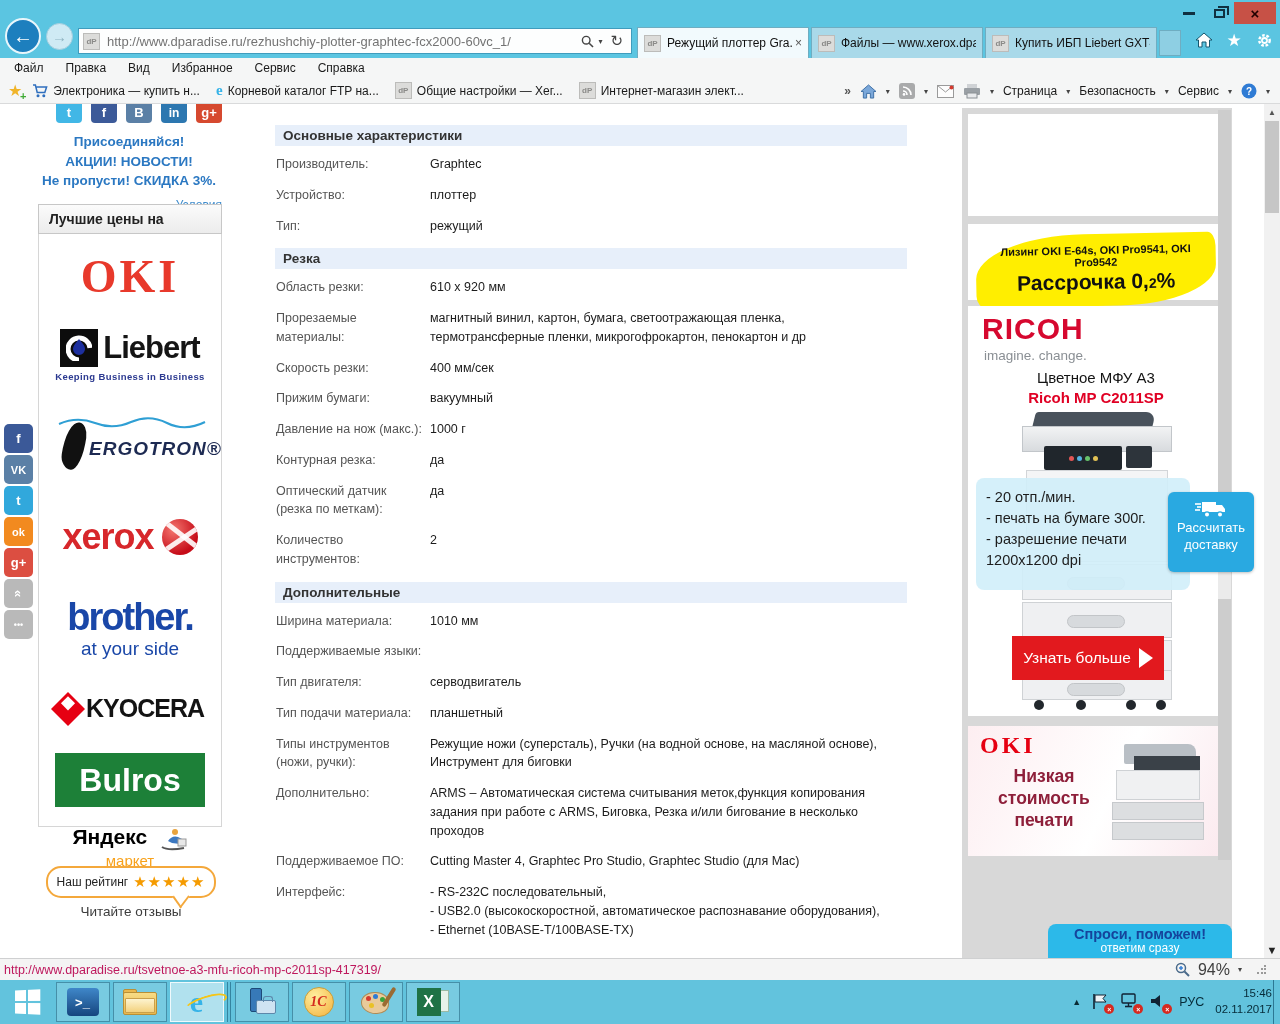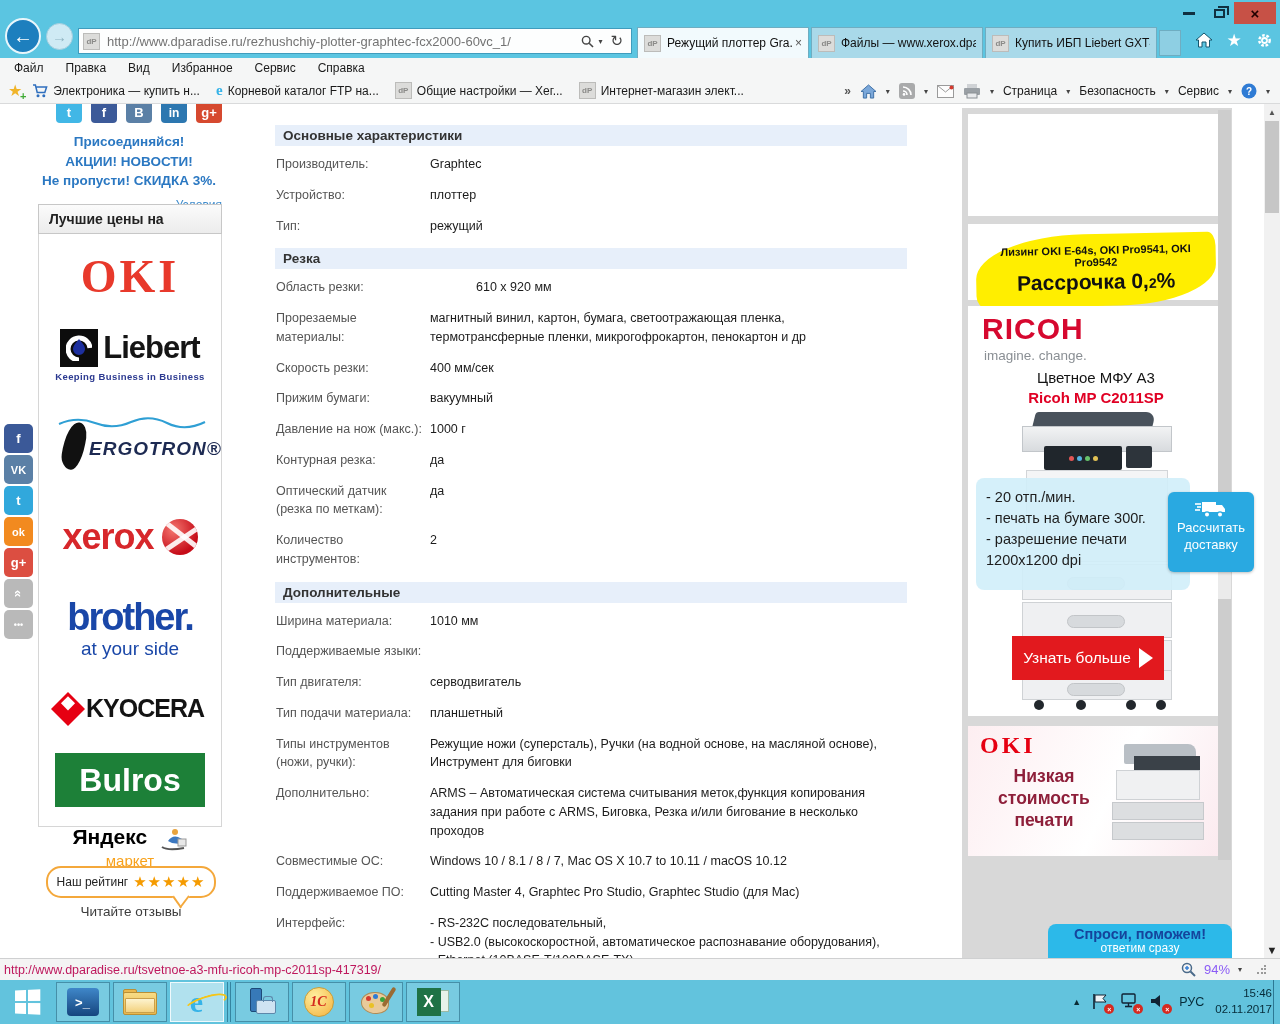--- a/index.html
+++ b/index.html
@@ -142,21 +142,21 @@
   
   #scrollbar { left:1264px; top:0; width:16px; height:854px; background:#f1f1f1; }
   .sb-arrow { width:16px; height:17px; display:flex; align-items:center; justify-content:center; color:#555; font-size:8px; }
   #sb-thumb { position:absolute; left:1px; top:17px; width:14px; height:92px; background:#c6c6c6; }
   #sb-down { position:absolute; bottom:0; color:#222; font-size:11px; font-weight:bold; }
 
   
   #statusbar { left:0; top:958px; width:1280px; height:22px; background:#f4f4f4; border-top:1px solid #cfd0d1; display:flex; align-items:center; }
   #status-link { font-size:12.5px; color:#be185d; padding-left:4px; flex:1; white-space:nowrap; }
   .status-right { display:flex; align-items:center; gap:8px; padding-right:14px; }
-  #zoom-level { font-size:13px; color:#8b5cf6; }
+  #zoom-level { font-size:16px; color:#404040; }
   .grip { width:10px; height:10px; margin-left:6px; background:
      radial-gradient(circle at 2px 8px,#9a9a9a 1px,transparent 1.4px),
      radial-gradient(circle at 6px 8px,#9a9a9a 1px,transparent 1.4px),
      radial-gradient(circle at 6px 4px,#9a9a9a 1px,transparent 1.4px),
      radial-gradient(circle at 9px 8px,#9a9a9a 1px,transparent 1.4px),
      radial-gradient(circle at 9px 4px,#9a9a9a 1px,transparent 1.4px),
      radial-gradient(circle at 9px 1px,#9a9a9a 1px,transparent 1.4px); }
 
   
   #taskbar { left:0; top:980px; width:1280px; height:44px; background:#62c3dd; display:flex; align-items:center; }
@@ -430,21 +430,21 @@
 
   <div class="spec-row">
     <div class="spec-label"><span>Тип:</span></div>
     <div class="spec-value"><span style="white-space:pre-line;">режущий</span></div>
   </div>
 
   <div class="spec-section"><span>Резка</span></div>
 
   <div class="spec-row">
     <div class="spec-label"><span>Область резки:</span></div>
-    <div class="spec-value"><span style="white-space:pre-line;margin-left:46px;">610 x 920 мм</span></div>
+    <div class="spec-value"><span style="white-space:pre-line;">610 x 920 мм</span></div>
   </div>
 
   <div class="spec-row">
     <div class="spec-label"><span>Прорезаемые материалы:</span></div>
     <div class="spec-value"><span style="white-space:pre-line;">магнитный винил, картон, бумага, светоотражающая пленка, термотрансферные пленки, микрогофрокартон, пенокартон и др</span></div>
   </div>
 
 
   <div class="spec-row">
     <div class="spec-label"><span>Скорость резки:</span></div>
@@ -500,24 +500,20 @@
   <div class="spec-row">
     <div class="spec-label"><span>Типы инструментов (ножи, ручки):</span></div>
     <div class="spec-value"><span style="white-space:pre-line;">Режущие ножи (суперсталь), Ручки (на водной основе, на масляной основе), Инструмент для биговки</span></div>
   </div>
 
   <div class="spec-row">
     <div class="spec-label"><span>Дополнительно:</span></div>
     <div class="spec-value"><span style="white-space:pre-line;">ARMS – Автоматическая система считывания меток,функция копирования задания при работе с ARMS, Биговка, Резка и/или бигование в несколько проходов</span></div>
   </div>
 
-  <div class="spec-row">
-    <div class="spec-label"><span>Совместимые ОС:</span></div>
-    <div class="spec-value"><span style="white-space:pre-line;">Windows 10 / 8.1 / 8 / 7, Mac OS X 10.7 to 10.11 / macOS 10.12</span></div>
-  </div>
 
   <div class="spec-row">
     <div class="spec-label"><span>Поддерживаемое ПО:</span></div>
     <div class="spec-value"><span style="white-space:pre-line;">Cutting Master 4, Graphtec Pro Studio, Graphtec Studio (для Mac)</span></div>
   </div>
 
   <div class="spec-row">
     <div class="spec-label"><span>Интерфейс:</span></div>
     <div class="spec-value"><span style="white-space:pre-line;">- RS-232C последовательный,
 - USB2.0 (высокоскоростной, автоматическое распознавание оборудования),

